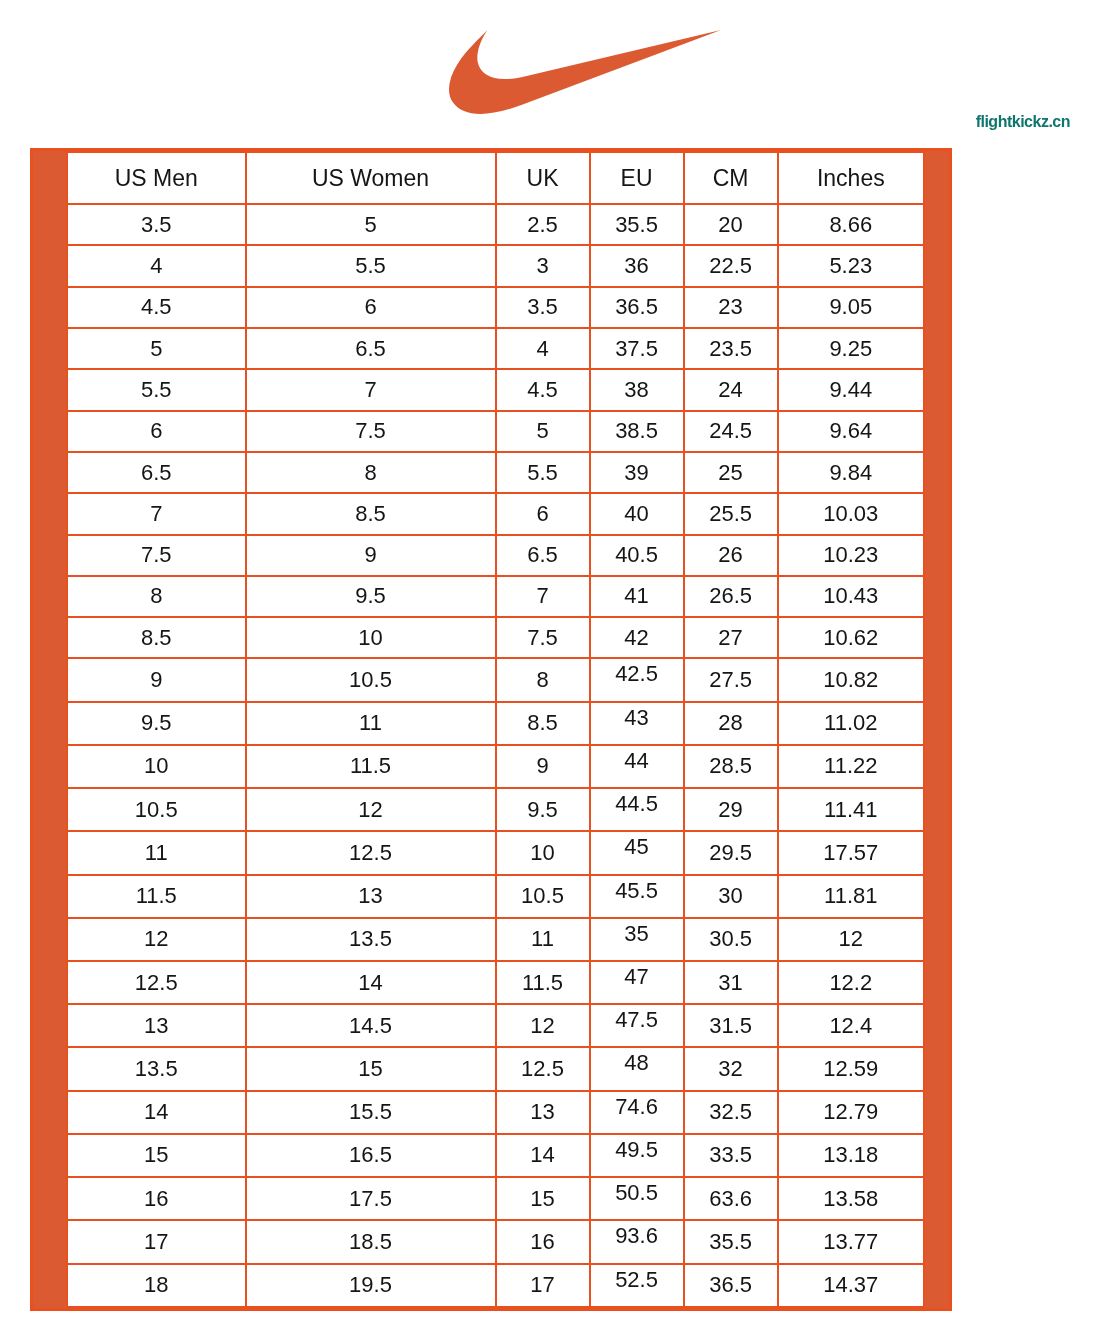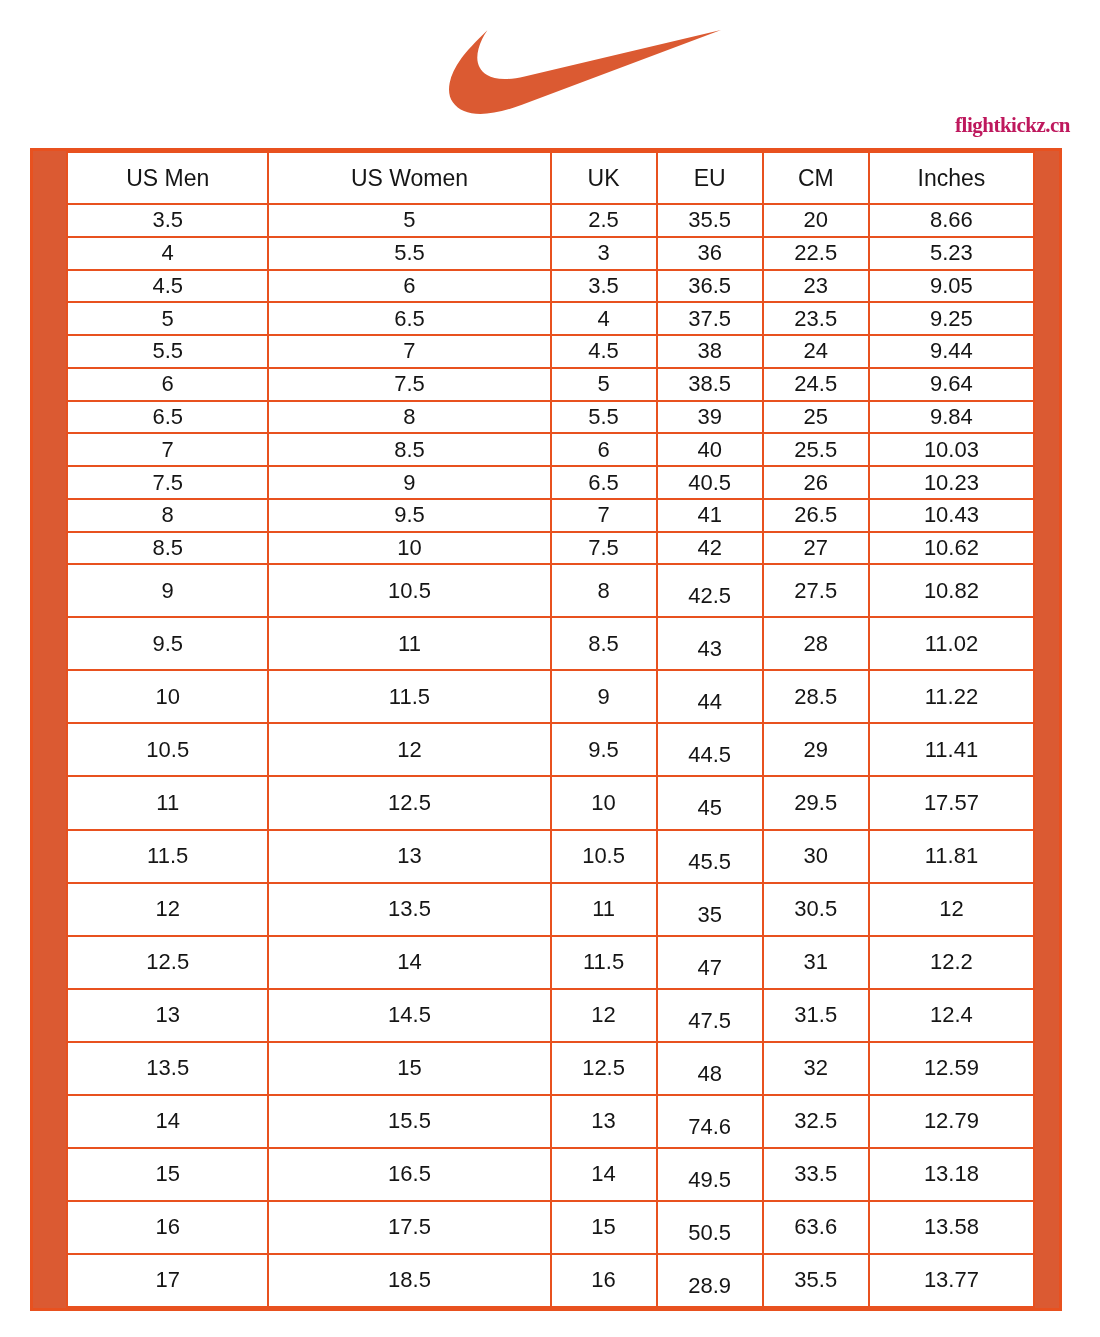--- a/index.html
+++ b/index.html
@@ -17,30 +17,29 @@
   }
   .logo-wrap {
     position: absolute;
     left: 449px; top: 26px;
     width: 272px; height: 92px;
   }
   .logo-wrap svg { display: block; width: 100%; height: 100%; }
   .watermark {
     position: absolute;
     right: 30px; top: 113px;
-    font-size: 21px;
+    font-size: 16px;
     font-weight: 700;
     letter-spacing: -0.5px;
-    color: #be185d;
-    font-family: Liberation Serif, serif;
+    color: #0f766e;
   }
   .table-frame {
     position: absolute;
     left: 30px; top: 148px;
-    width: 1032px; height: 1163px;
+    width: 922px; height: 1163px;
     box-sizing: border-box;
     display: flex;
     border: 3px solid var(--grid);
     background: #ffffff;
   }
   .side-bar { background: var(--accent); }
   .side-bar.left  { width: 33px; }
   .side-bar.right { width: 24px; }
   table.size-table {
     flex: 1;
@@ -61,21 +60,21 @@
     height: 50px;
     font-size: 23px;
     font-weight: 400;
   }
   .size-table td {
     font-size: 22px;
     font-weight: 400;
   }
   td.eu-top {
     vertical-align: top;
-    padding-top: 18px;
+    padding-top: 2px;
     line-height: 1.15;
   }
 </style>
 </head>
 <body>
 
 <div class="logo-wrap">
   <svg viewBox="0 7.4 24 9.2" preserveAspectRatio="none" xmlns="http://www.w3.org/2000/svg">
     <path d="M24 7.8L6.442 15.276c-1.456.616-2.679.925-3.668.925-1.12 0-1.933-.392-2.437-1.177-.317-.504-.41-1.143-.28-1.918.13-.775.476-1.6 1.036-2.478.467-.71 1.232-1.643 2.297-2.8a6.122 6.122 0 0 0-.784 1.848c-.28 1.195-.028 2.072.756 2.632.373.261.886.392 1.54.392.522 0 1.11-.084 1.764-.252L24 7.8z" fill="#DB5A32"></path>
   </svg>
@@ -286,20 +285,28 @@
           <td>17.5</td>
           <td>15</td>
           <td class="eu-top">50.5</td>
           <td>63.6</td>
           <td>13.58</td>
         </tr>
         <tr>
           <td>17</td>
           <td>18.5</td>
           <td>16</td>
-          <td class="eu-top">28.9</td>
+          <td class="eu-top">93.6</td>
           <td>35.5</td>
           <td>13.77</td>
+        </tr>
+        <tr>
+          <td>18</td>
+          <td>19.5</td>
+          <td>17</td>
+          <td class="eu-top">52.5</td>
+          <td>36.5</td>
+          <td>14.37</td>
         </tr>
       </tbody>
   </table>
   <div class="side-bar right"></div>
 </div>
 
 </body></html>

